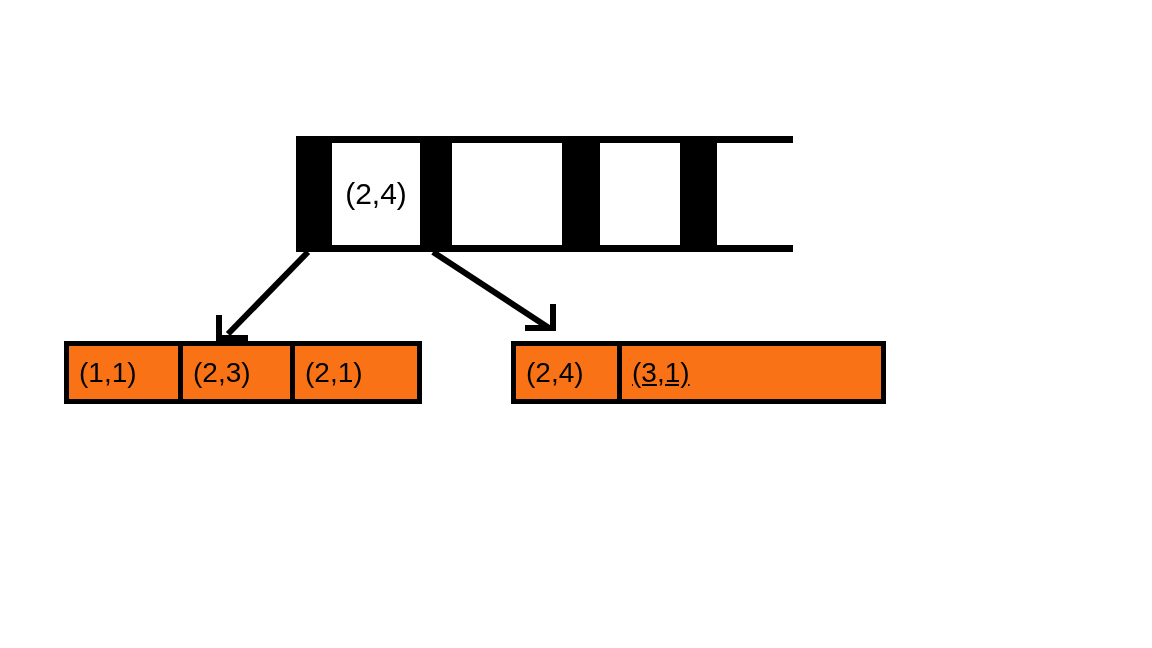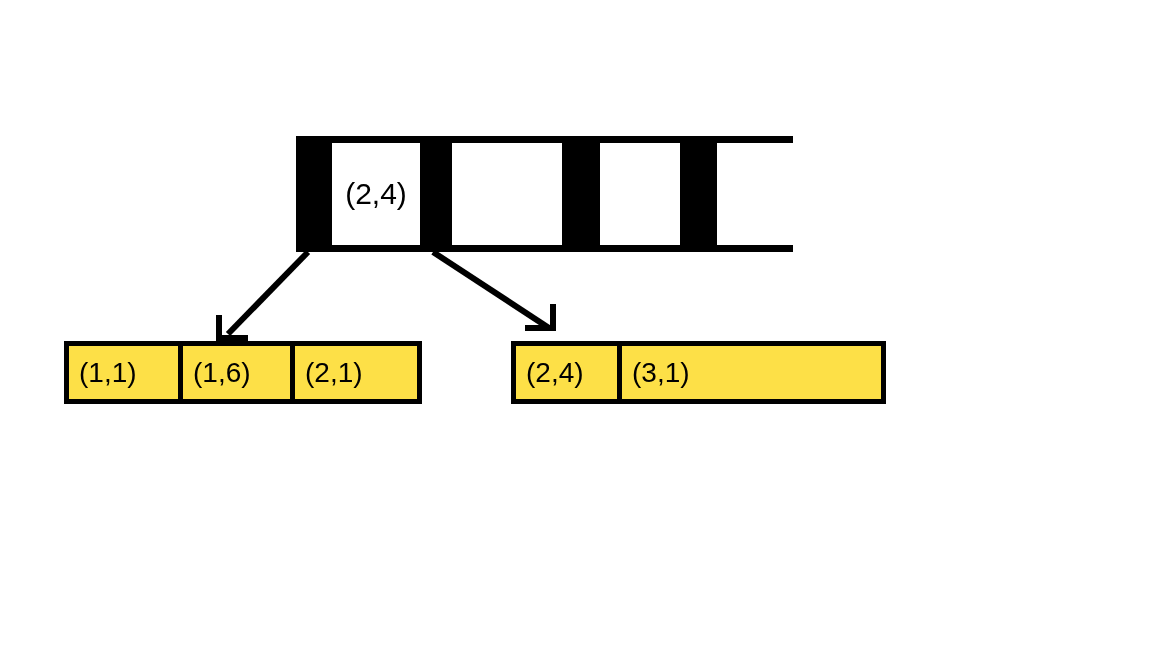--- a/index.html
+++ b/index.html
@@ -58,21 +58,21 @@
     color: #000000;
     letter-spacing: 0px;
     white-space: nowrap;
   }
 
   
   .leaf-node {
     position: absolute;
     box-sizing: border-box;
     border: 5px solid #000000;
-    background: #fde047;
+    background: #f97316;
     display: flex;
     height: 63px;
   }
   #leaf-left {
     left: 64px;
     top: 325px;
     width: 358px;
   }
   #leaf-right {
     left: 511px;
@@ -130,32 +130,32 @@
     <div class="slot key" style="left:421px;width:76px;">
       <span class="key-text"></span>
     </div>
   </div>
 
   <div class="leaf-node" id="leaf-left">
     <div class="leaf-cell" style="width:114px;">
       <span class="leaf-text">(1,1)</span>
     </div>
     <div class="leaf-cell" style="width:112px;">
-      <span class="leaf-text">(1,6)</span>
+      <span class="leaf-text">(2,3)</span>
     </div>
     <div class="leaf-cell" style="width:122px;">
       <span class="leaf-text">(2,1)</span>
     </div>
   </div>
 
   <div class="leaf-node" id="leaf-right">
     <div class="leaf-cell" style="width:106px;">
       <span class="leaf-text">(2,4)</span>
     </div>
-    <div class="leaf-cell" style="width:112px;">
+    <div class="leaf-cell" style="width:112px;text-decoration:underline;">
       <span class="leaf-text">(3,1)</span>
     </div>
   </div>
 
   <svg id="arrow-layer" viewBox="0 0 1152 648" xmlns="http://www.w3.org/2000/svg">
 
     <line id="arrow-left-shaft" x1="308" y1="236" x2="228" y2="318" stroke="#000000" stroke-width="6" stroke-linecap="butt"></line>
 
     <line id="arrow-left-head-v" x1="219" y1="299" x2="219" y2="324" stroke="#000000" stroke-width="6" stroke-linecap="butt"></line>
     <line id="arrow-left-head-h" x1="216" y1="322" x2="248" y2="322" stroke="#000000" stroke-width="6" stroke-linecap="butt"></line>

